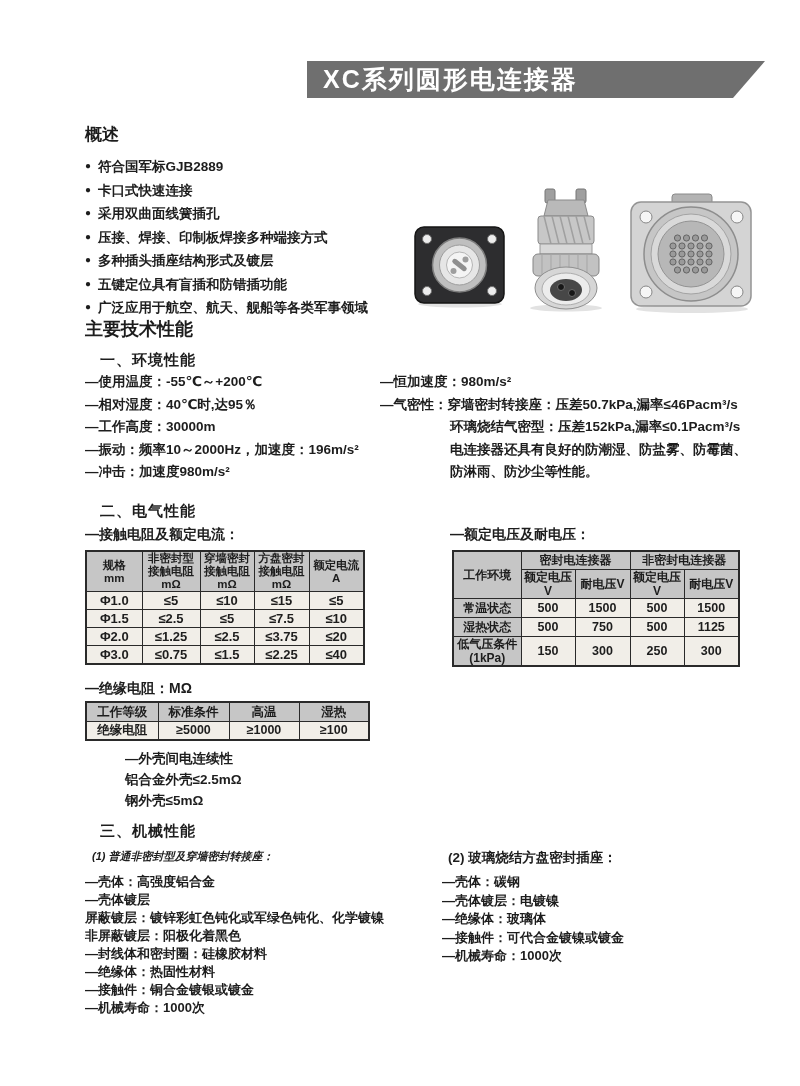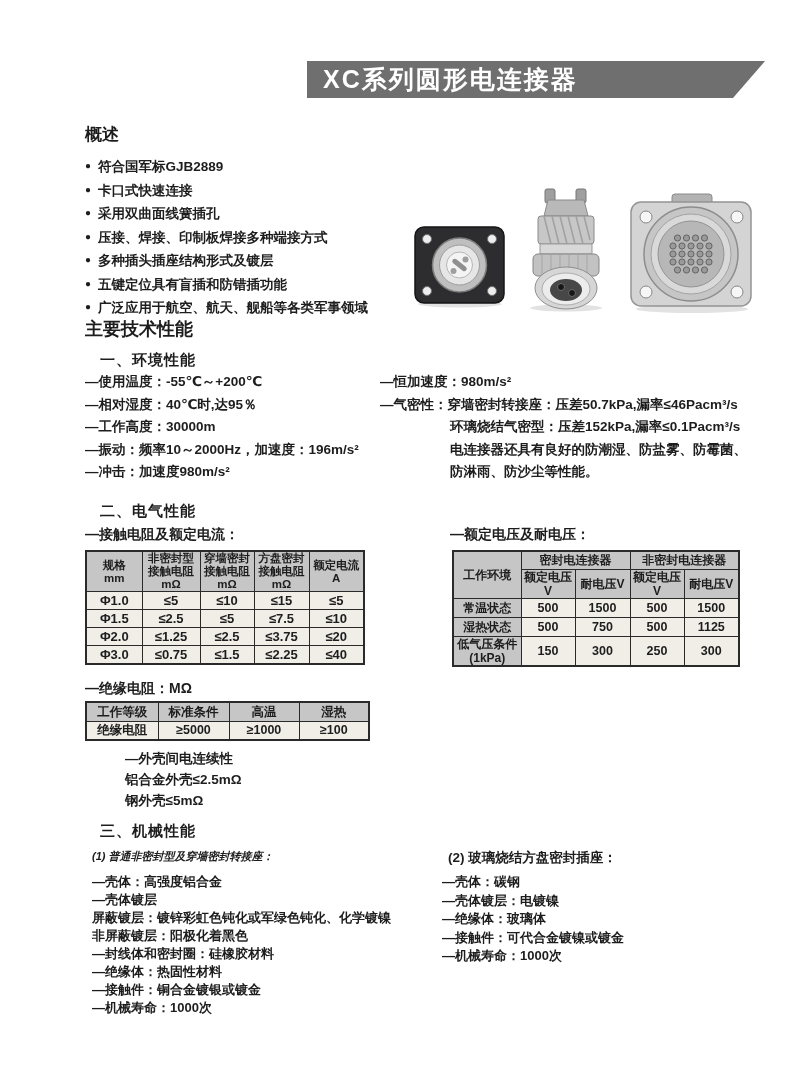--- a/index.html
+++ b/index.html
@@ -280,21 +280,21 @@
   </table>
 
 <div class="abs tblock cont" style="left:85px;top:748px;margin-left:40px;">
   <div>—外壳间电连续性</div>
   <div>铝合金外壳≤2.5mΩ</div>
   <div>钢外壳≤5mΩ</div>
 </div>
 
 <div class="abs h-sec" style="left:85px;top:822px;">三、机械性能</div>
 <div class="abs caption" style="left:92px;top:849px;font-size:11px;font-style:italic;">(1) 普通非密封型及穿墙密封转接座：</div>
-<div class="abs tblock mech" style="left:85px;top:873px;margin-left:7px;">
+<div class="abs tblock mech" style="left:85px;top:873px;">
   <div>—壳体：高强度铝合金</div>
   <div>—壳体镀层</div>
   <div>屏蔽镀层：镀锌彩虹色钝化或军绿色钝化、化学镀镍</div>
   <div>非屏蔽镀层：阳极化着黑色</div>
   <div>—封线体和密封圈：硅橡胶材料</div>
   <div>—绝缘体：热固性材料</div>
   <div>—接触件：铜合金镀银或镀金</div>
   <div>—机械寿命：1000次</div>
 </div>
 <div class="abs caption" style="left:448px;top:849px;font-size:13.5px;">(2) 玻璃烧结方盘密封插座：</div>

